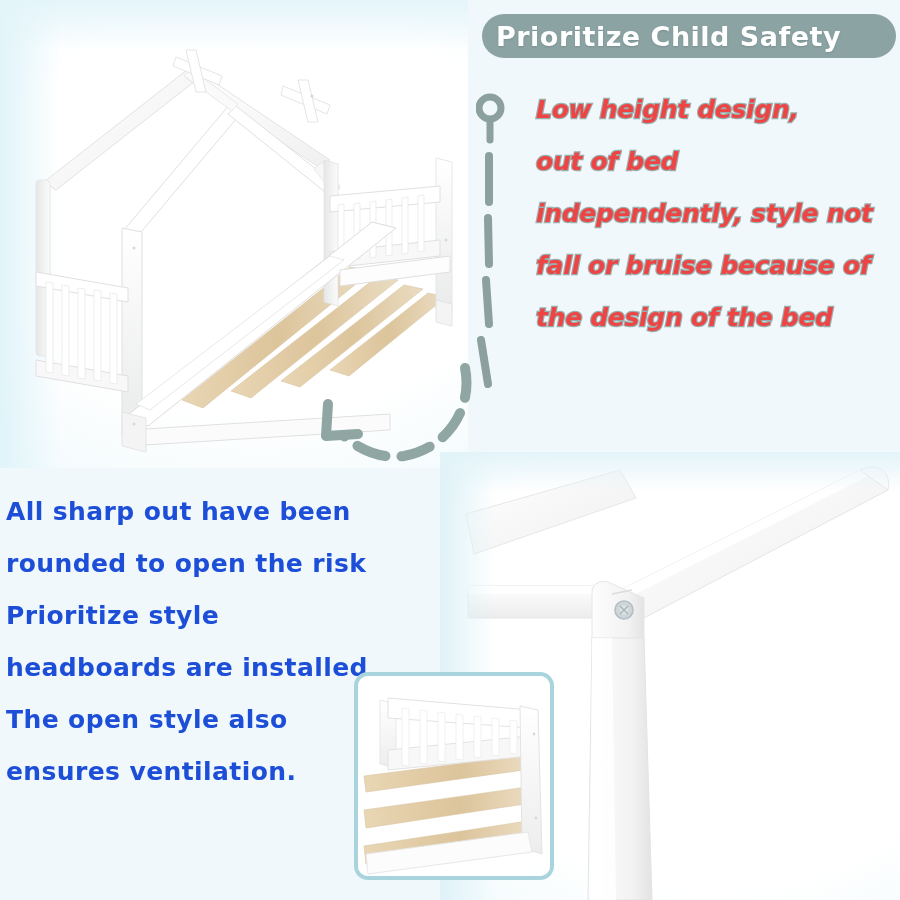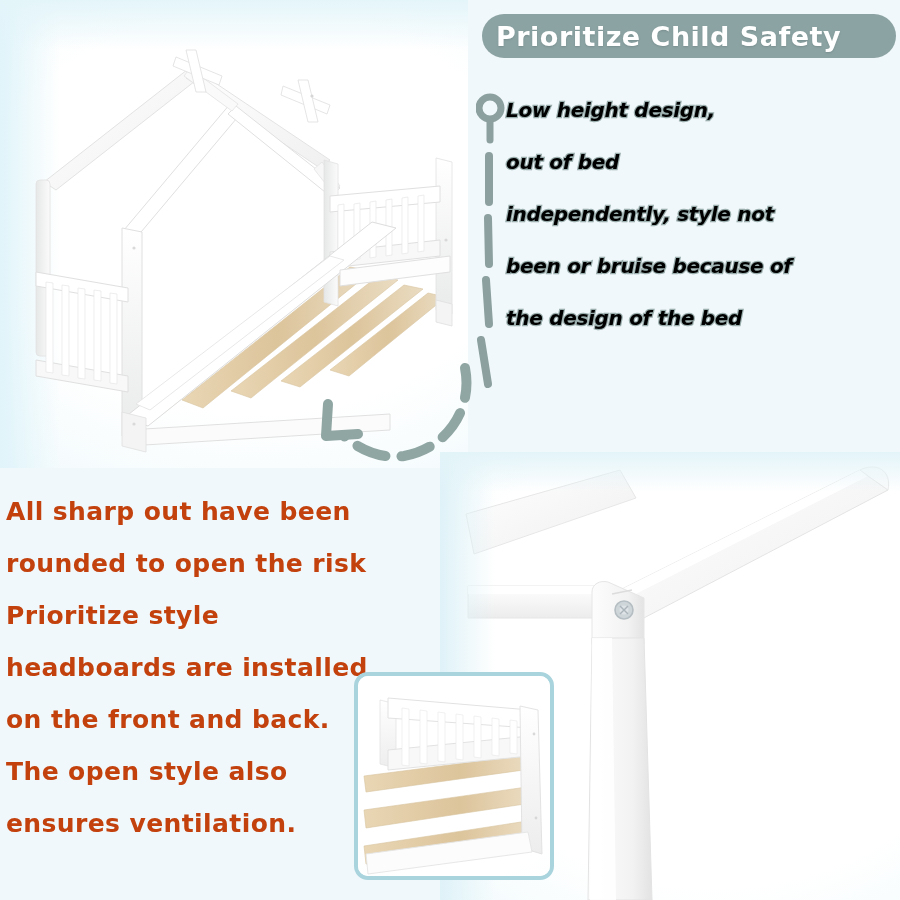--- a/index.html
+++ b/index.html
@@ -53,41 +53,42 @@
   .pin-col{position:absolute;left:476px;top:92px;width:34px;height:330px;}
 
   
   .rtext{
     position:absolute;left:506px;top:84px;width:392px;
   }
   .rline{
     font-family:"DejaVu Sans", sans-serif;
     font-style:italic;
     font-weight:bold;
-    font-size:20px;
+    font-size:25px;
     line-height:52px;
-    color:#000000;
+    color:#ef4444;
     white-space:nowrap;
     letter-spacing:-.3px;
     -webkit-text-stroke:2.4px #9aaead;
     paint-order:stroke fill;
     text-shadow:
       0 0 0 #9aaead;
+    margin-left: 30px;
   }
 
   
   .ltext{
     position:absolute;left:6px;top:486px;width:360px;
   }
   .lline{
     font-family:"DejaVu Sans", sans-serif;
     font-weight:bold;
     font-size:25px;
     line-height:52px;
-    color:#c2410c;
+    color:#1d4ed8;
     letter-spacing:.4px;
     white-space:nowrap;
   }
 
   
   .detail-photo{
     position:absolute;left:440px;top:452px;width:460px;height:448px;
     background:
       radial-gradient(ellipse 110% 95% at 60% 45%, #ffffff 0%, #ffffff 55%, #f3fbfd 78%, #e6f4f9 100%);
     overflow:hidden;
@@ -237,30 +238,29 @@
         <line x1="10" y1="188" x2="13" y2="232" stroke="#8ba09f" stroke-width="8" stroke-linecap="round"></line>
         <line x1="5" y1="248" x2="12" y2="292" stroke="#8ba09f" stroke-width="8" stroke-linecap="round"></line>
       </g>
     </svg>
   </div>
 
   <div class="rtext">
     <div class="rline">Low height design,</div>
     <div class="rline">out of bed</div>
     <div class="rline">independently, style not</div>
-    <div class="rline">been or bruise because of</div>
+    <div class="rline">fall or bruise because of</div>
     <div class="rline">the design of the bed</div>
   </div>
 
   <div class="ltext">
     <div class="lline">All sharp out have been</div>
     <div class="lline">rounded to open the risk</div>
     <div class="lline">Prioritize style</div>
     <div class="lline">headboards are installed</div>
-    <div class="lline">on the front and back.</div>
     <div class="lline">The open style also</div>
     <div class="lline">ensures ventilation.</div>
   </div>
 
   <div class="detail-photo">
     <div class="dtintL"></div>
     <div class="dtintT"></div>
 
     <svg width="460" height="448" viewBox="0 0 460 448">
       <defs>

